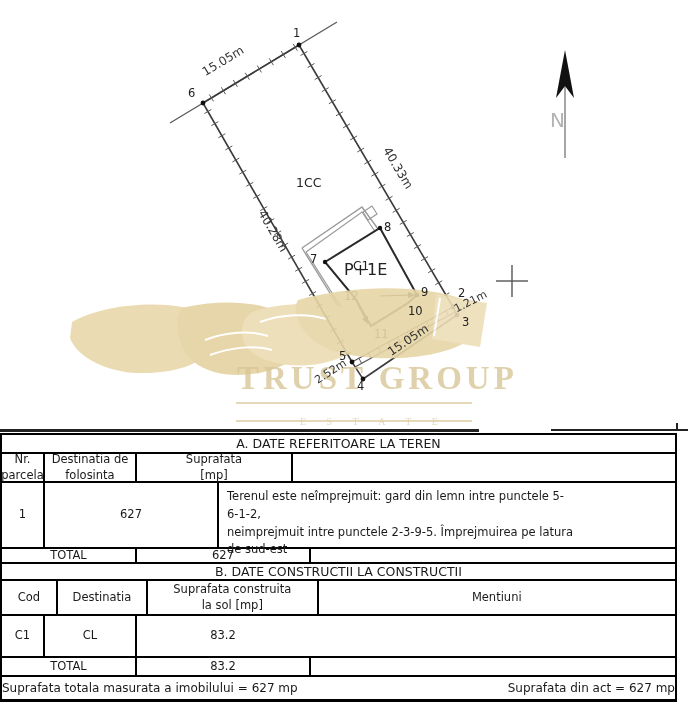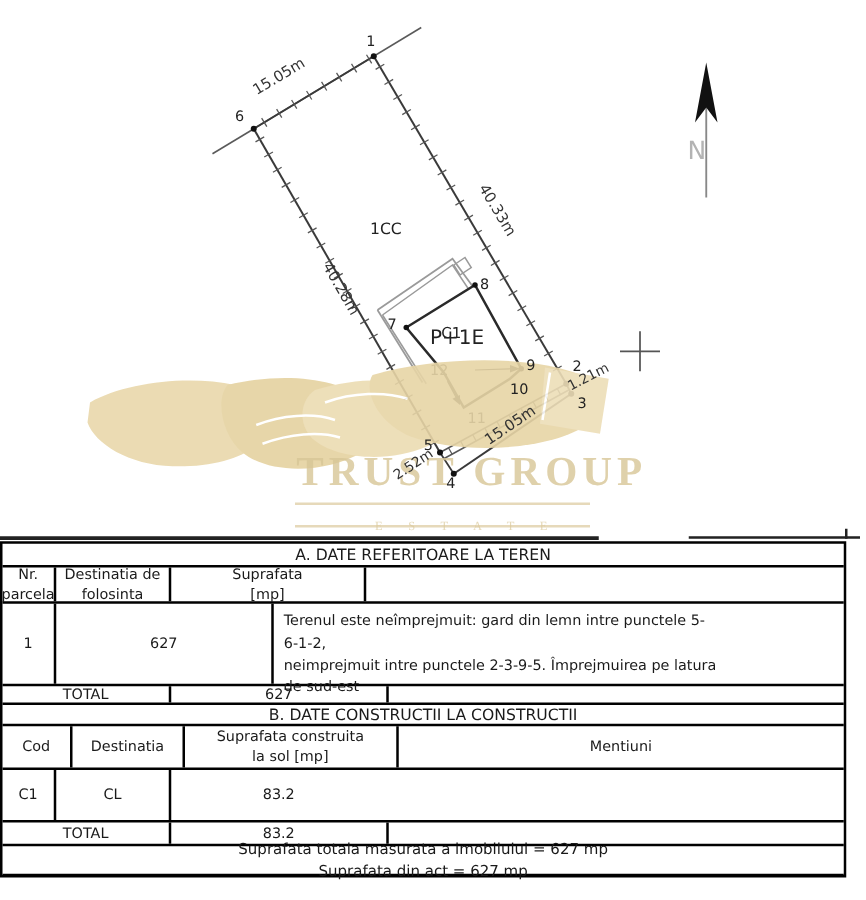--- a/index.html
+++ b/index.html
@@ -23,21 +23,21 @@
   #tbl{position:absolute;left:0px;top:433px;width:677px;border:2px solid #000;box-sizing:border-box;
        font-size:11.5px;}
   .row{display:flex;box-sizing:border-box;border-top:2px solid #000;}
   .row.first{border-top:none;}
   .cell{box-sizing:border-box;border-left:2px solid #000;display:flex;align-items:center;
         justify-content:center;text-align:center;white-space:pre-line;line-height:1.35;}
   .cell.first{border-left:none;}
   .cell.note{align-items:flex-start;justify-content:flex-start;text-align:left;
              padding:5px 8px;line-height:1.55;}
   .title-row{justify-content:center;align-items:center;font-size:12.5px;font-weight:400;}
-  .foot{flex-direction:column;justify-content:center;align-items:center;line-height:1.5;
+  .foot{flex-direction:row;justify-content:space-between;align-items:center;line-height:1.5;
         font-size:12px;border-bottom:1px solid #000;}
   .frame-line{position:absolute;background:#222;z-index:0;}
 </style>
 </head>
 <body>
 
 <div id="page">
 
   <div id="plan">
     <svg width="693" height="433" viewBox="0 0 693 433">

